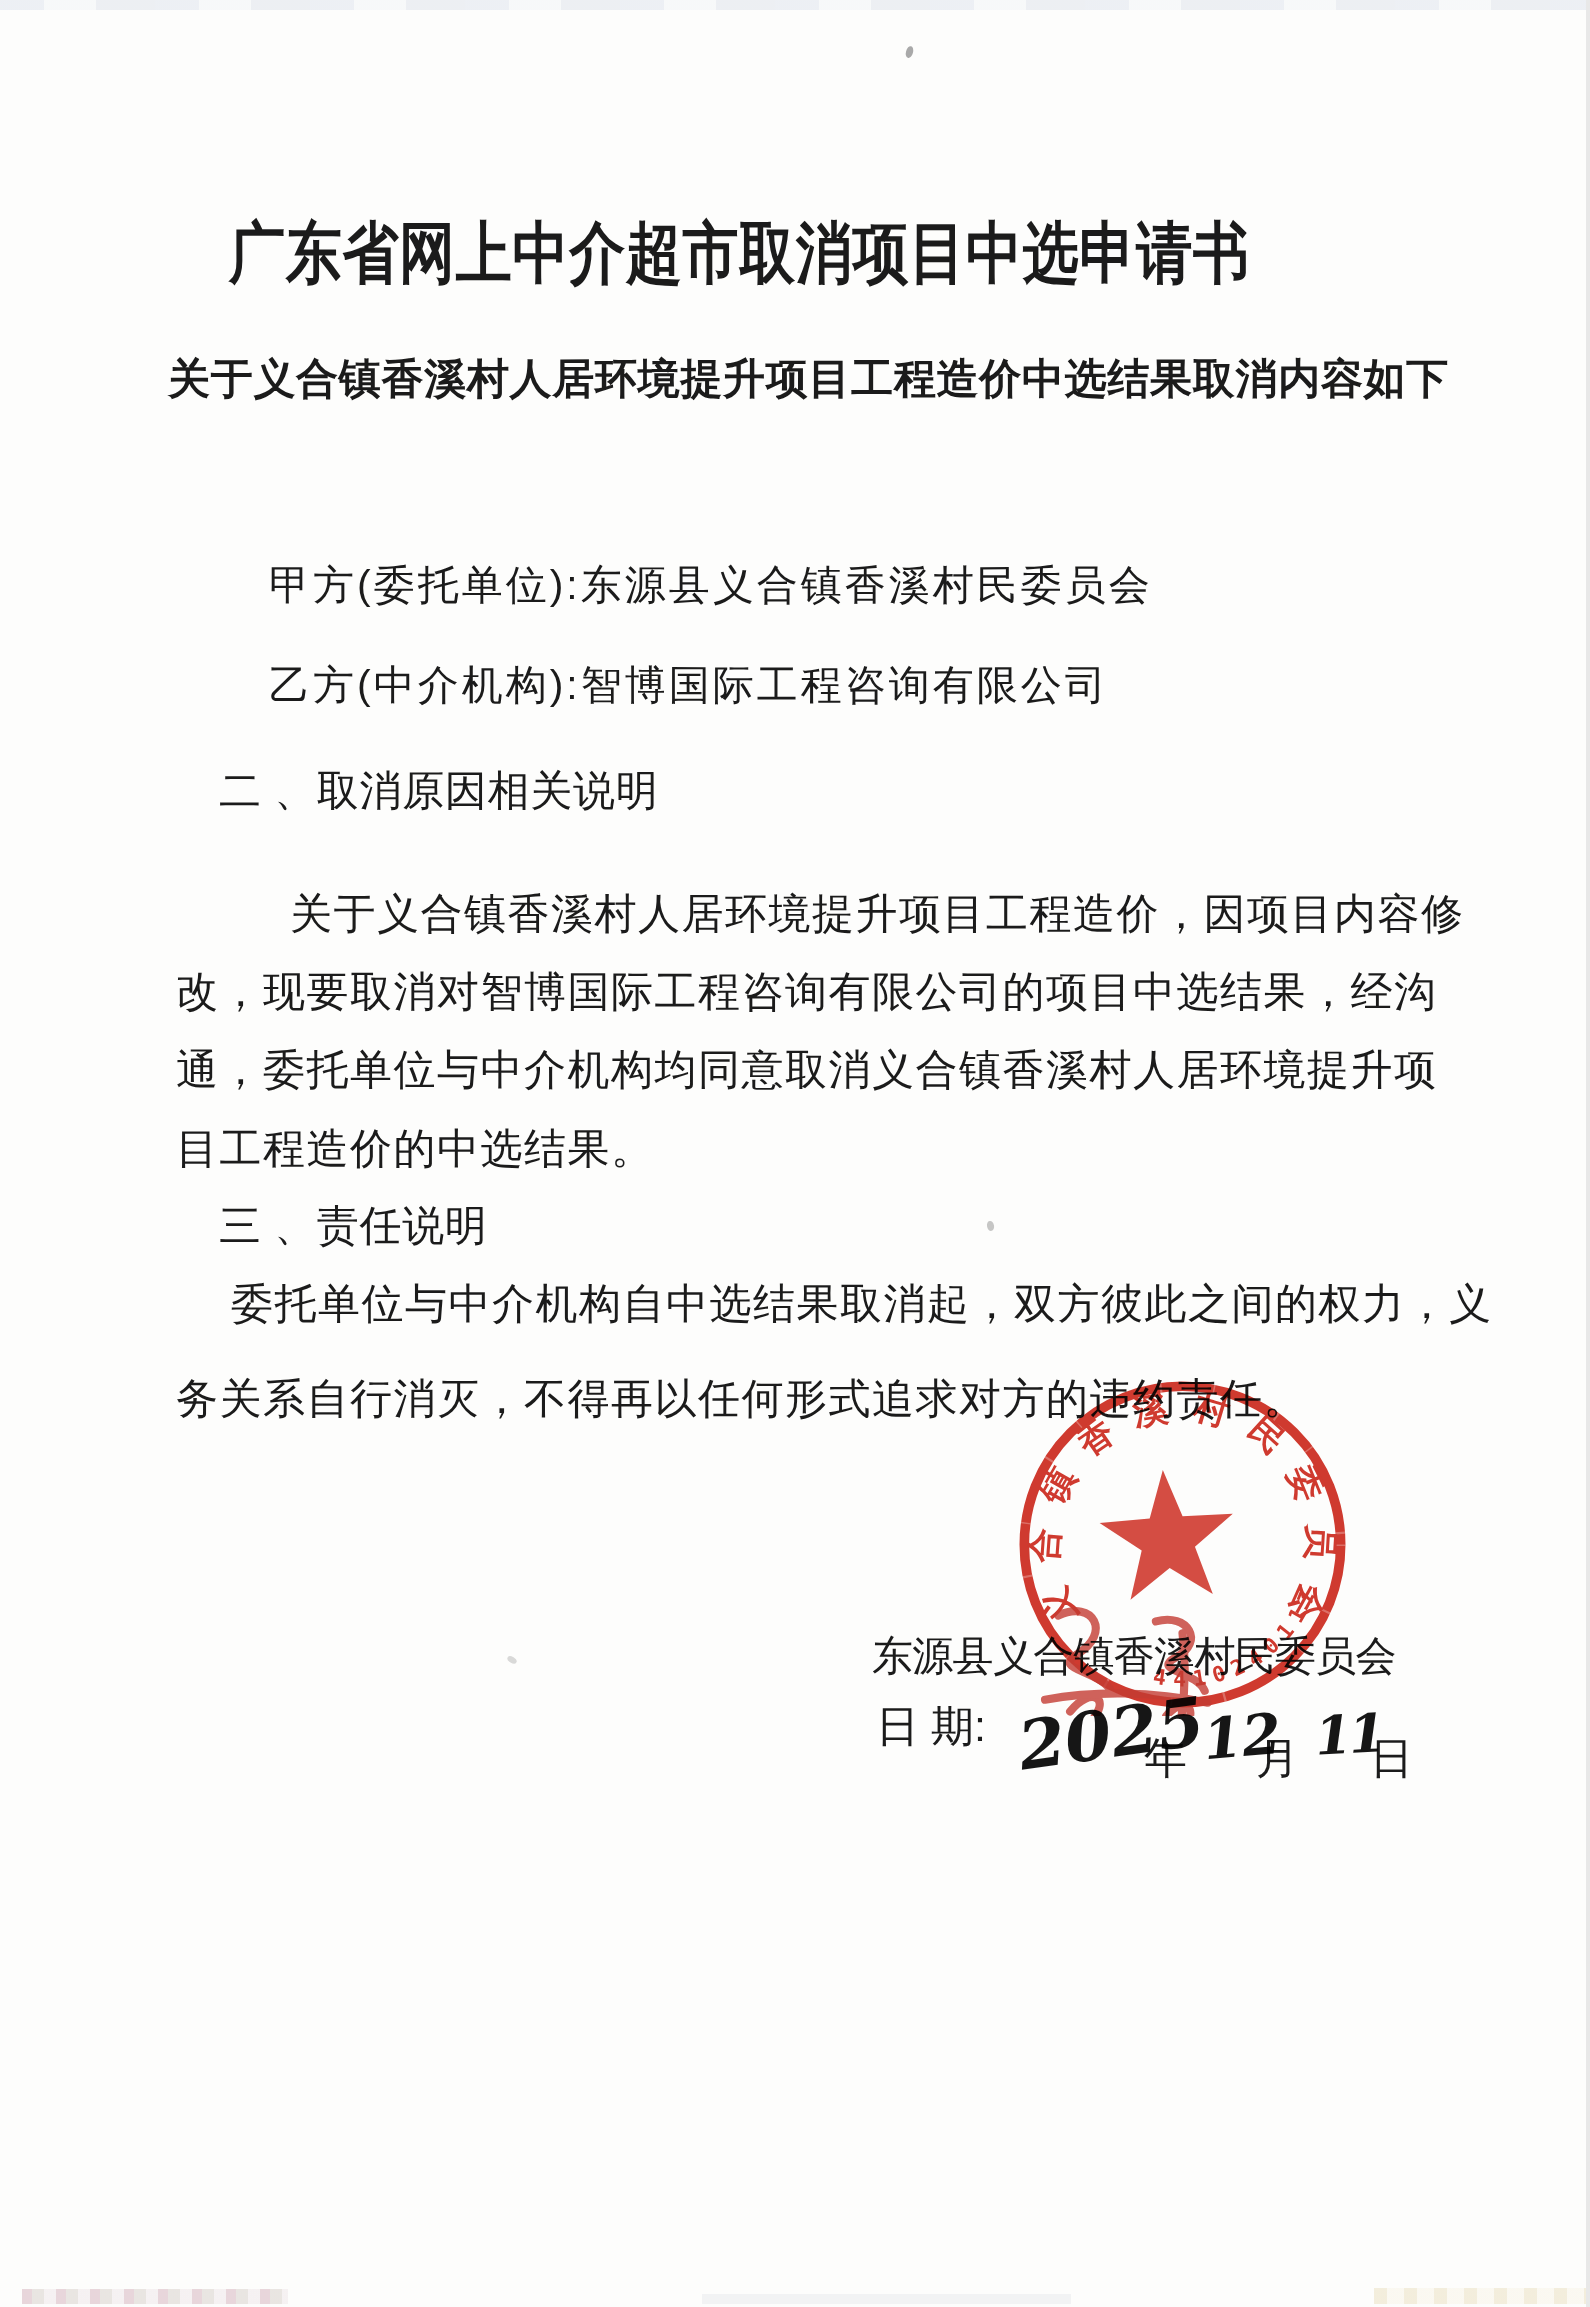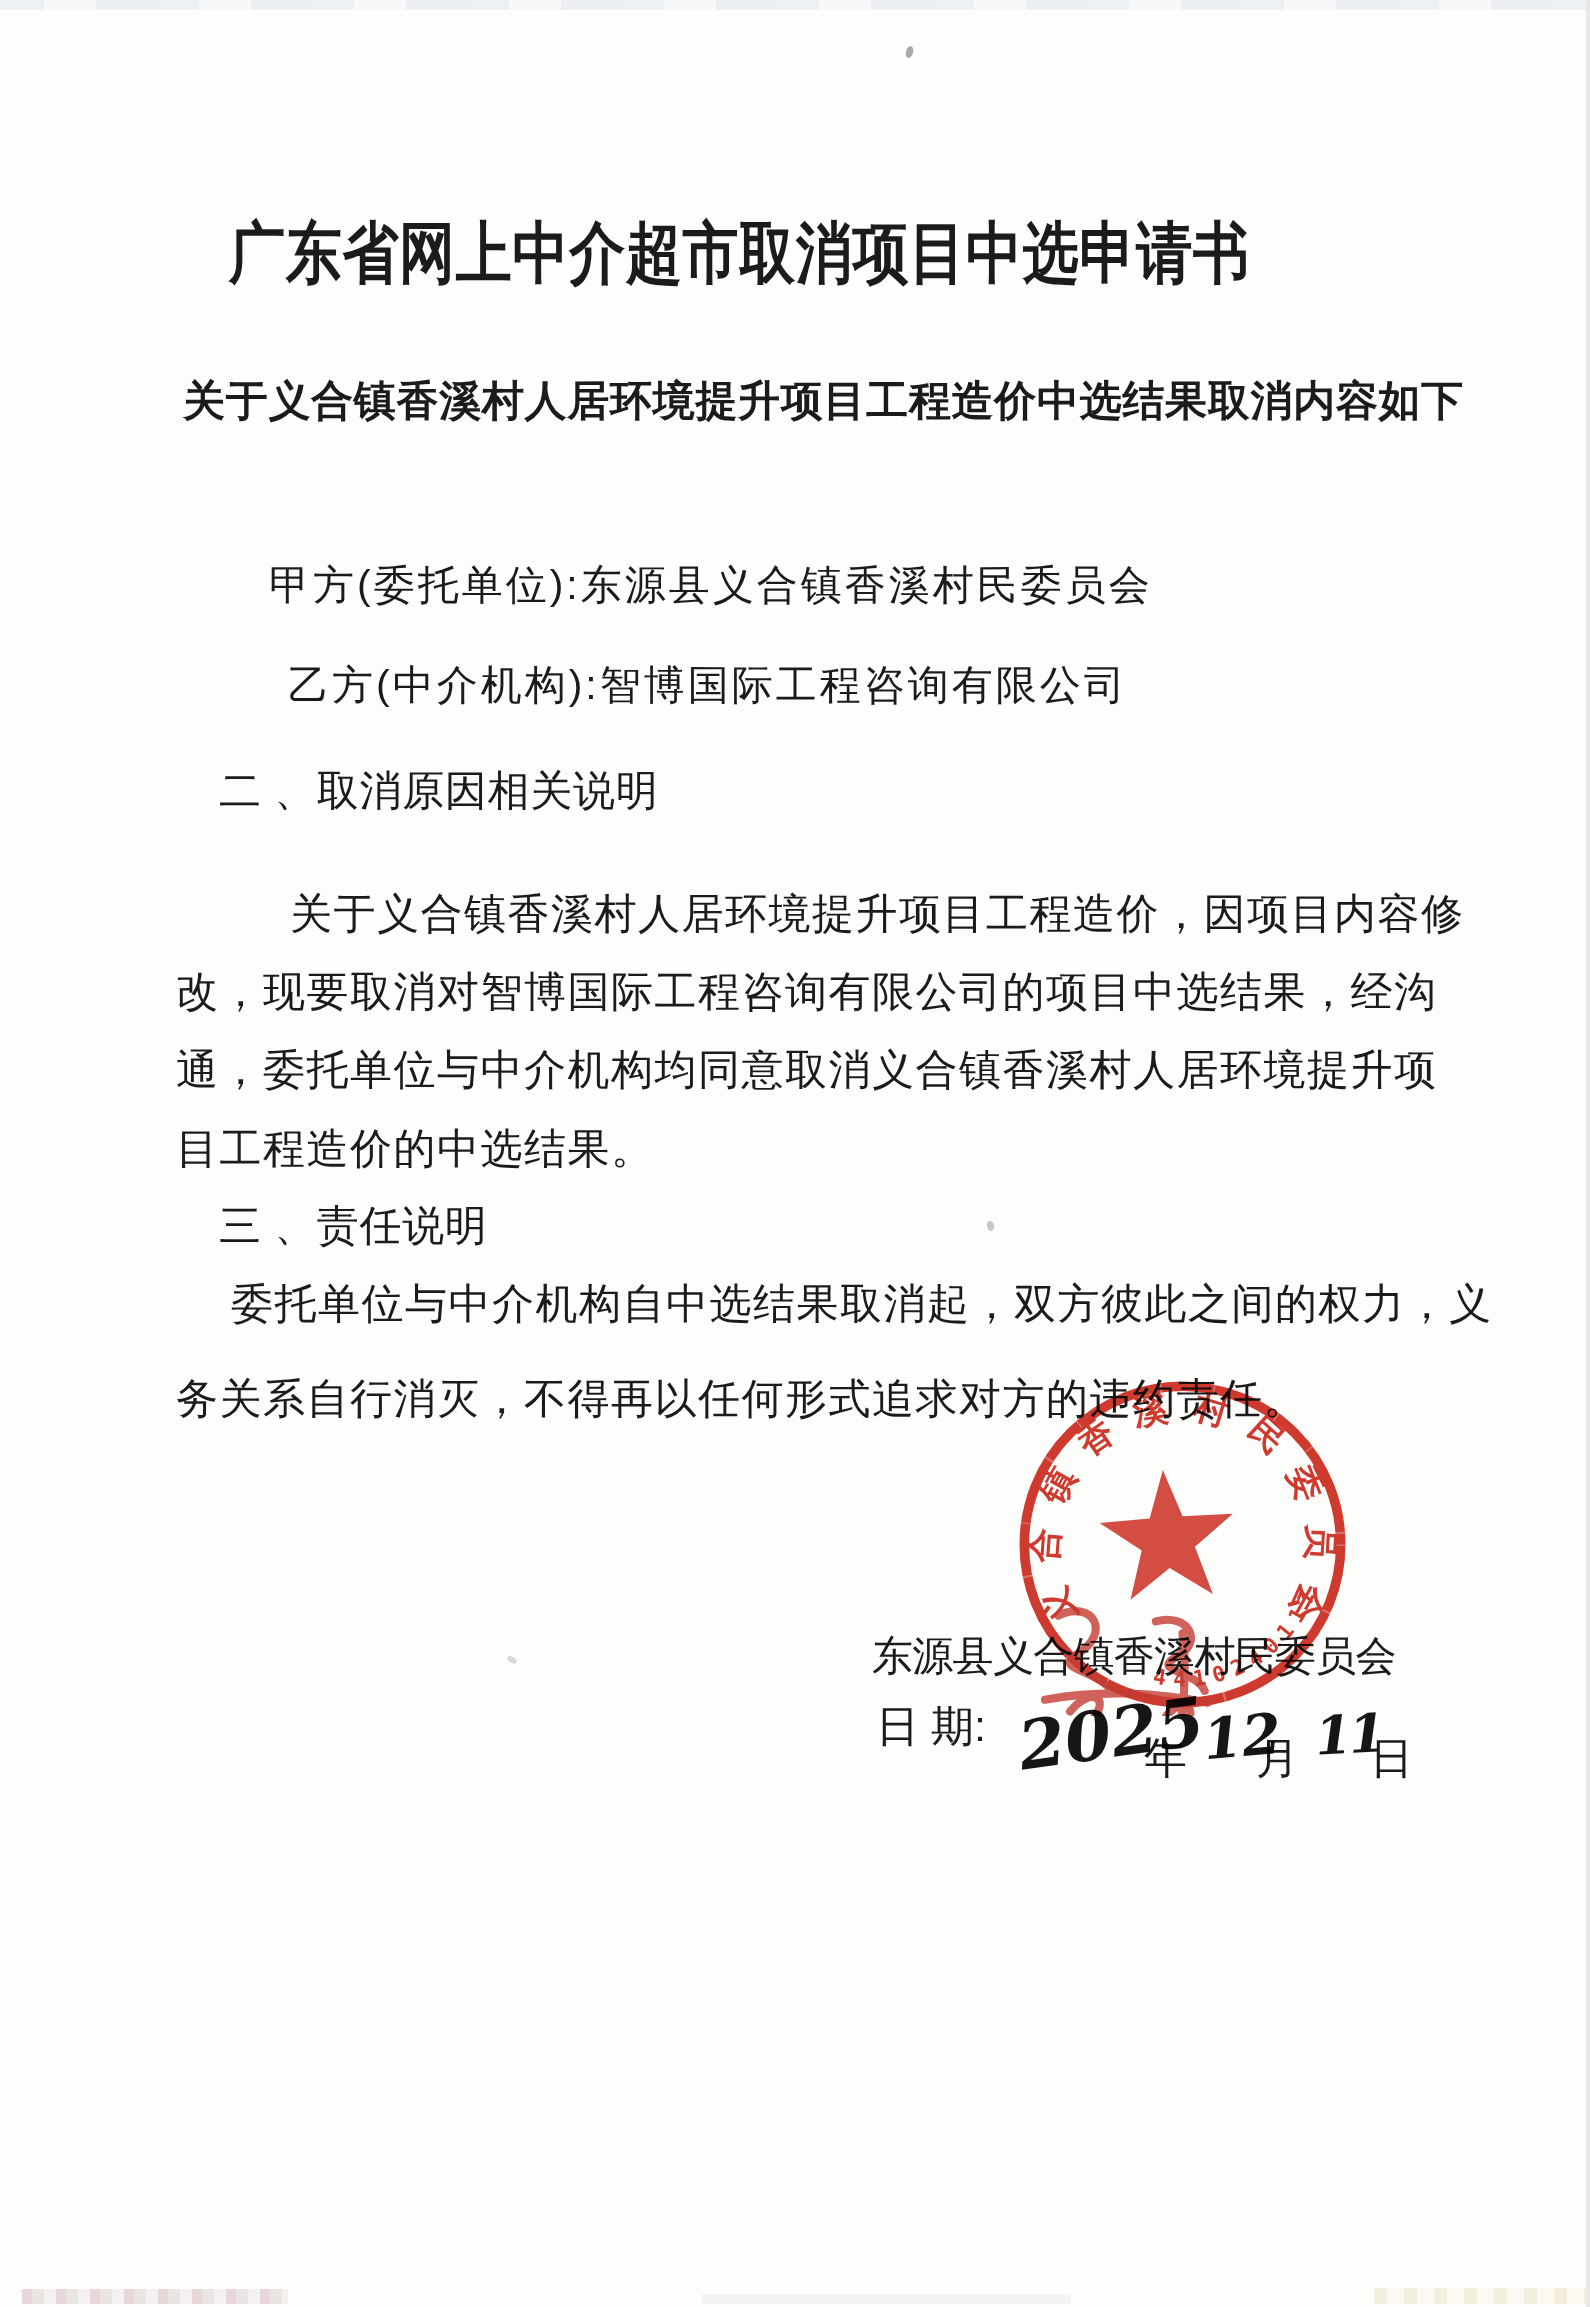--- a/index.html
+++ b/index.html
@@ -16,21 +16,21 @@
     white-space:nowrap;
     color:#1b1b1b;
     mix-blend-mode:multiply;
     line-height:1;
   }
   .doc-title{
     left:229px;top:220px;
     font-size:56px;font-weight:700;letter-spacing:0.7px;
     transform:scaleY(1.2);transform-origin:left top;
   }
-  .intro{left:183px;top:358px;font-size:42px;font-weight:600;letter-spacing:0.7px;margin-top:22px;}
+  .intro{left:168px;top:358px;font-size:42px;font-weight:600;letter-spacing:0.7px;}
   .h-sec{font-size:42px;font-weight:500;letter-spacing:0.7px;}
   .body-line{font-size:42px;font-weight:500;letter-spacing:1.5px;}
   .party-line{font-size:41px;font-weight:500;letter-spacing:3px;}
   .sig-org{left:872px;top:1636px;font-size:41px;font-weight:500;letter-spacing:-0.7px;z-index:3;}
   .date-print{font-size:43px;font-weight:500;}
   .hand{
     font-family:"DejaVu Serif",serif;
     font-style:italic;font-weight:600;color:#161616;
     position:absolute;white-space:nowrap;mix-blend-mode:multiply;line-height:1;
   }
@@ -46,21 +46,21 @@
 
 <div class="page">
 
   <div class="artifact" style="left:0;top:0;width:1590px;height:10.3px;filter:blur(0.4px);
               background:repeating-linear-gradient(90deg,rgba(140,160,200,.14) 0 44px,rgba(180,200,220,.08) 44px 96px,rgba(120,140,180,.12) 96px 155px);"></div>
 
   <div class="txt doc-title">广东省网上中介超市取消项目中选申请书</div>
   <div class="txt intro">关于义合镇香溪村人居环境提升项目工程造价中选结果取消内容如下</div>
 
   <div class="txt party-line" style="left:269px;top:565px;">甲方(委托单位):东源县义合镇香溪村民委员会</div>
-  <div class="txt party-line" style="left:269px;top:665px;margin-left:19px;">乙方(中介机构):智博国际工程咨询有限公司</div>
+  <div class="txt party-line" style="left:269px;top:665px;">乙方(中介机构):智博国际工程咨询有限公司</div>
 
   <div class="txt h-sec" style="left:219px;top:770px;">二 、取消原因相关说明</div>
   <div class="txt body-line" style="left:290px;top:893px;">关于义合镇香溪村人居环境提升项目工程造价，因项目内容修</div>
   <div class="txt body-line" style="left:176px;top:971px;">改，现要取消对智博国际工程咨询有限公司的项目中选结果，经沟</div>
   <div class="txt body-line" style="left:176px;top:1049px;text-align:right;">通，委托单位与中介机构均同意取消义合镇香溪村人居环境提升项</div>
   <div class="txt body-line" style="left:176px;top:1128px;">目工程造价的中选结果。</div>
 
   <div class="txt h-sec" style="left:219px;top:1205px;">三 、责任说明</div>
   <div class="txt body-line" style="left:231px;top:1283px;">委托单位与中介机构自中选结果取消起，双方彼此之间的权力，义</div>
   <div class="txt body-line" style="left:176px;top:1378px;">务关系自行消灭，不得再以任何形式追求对方的违约责任。</div>

